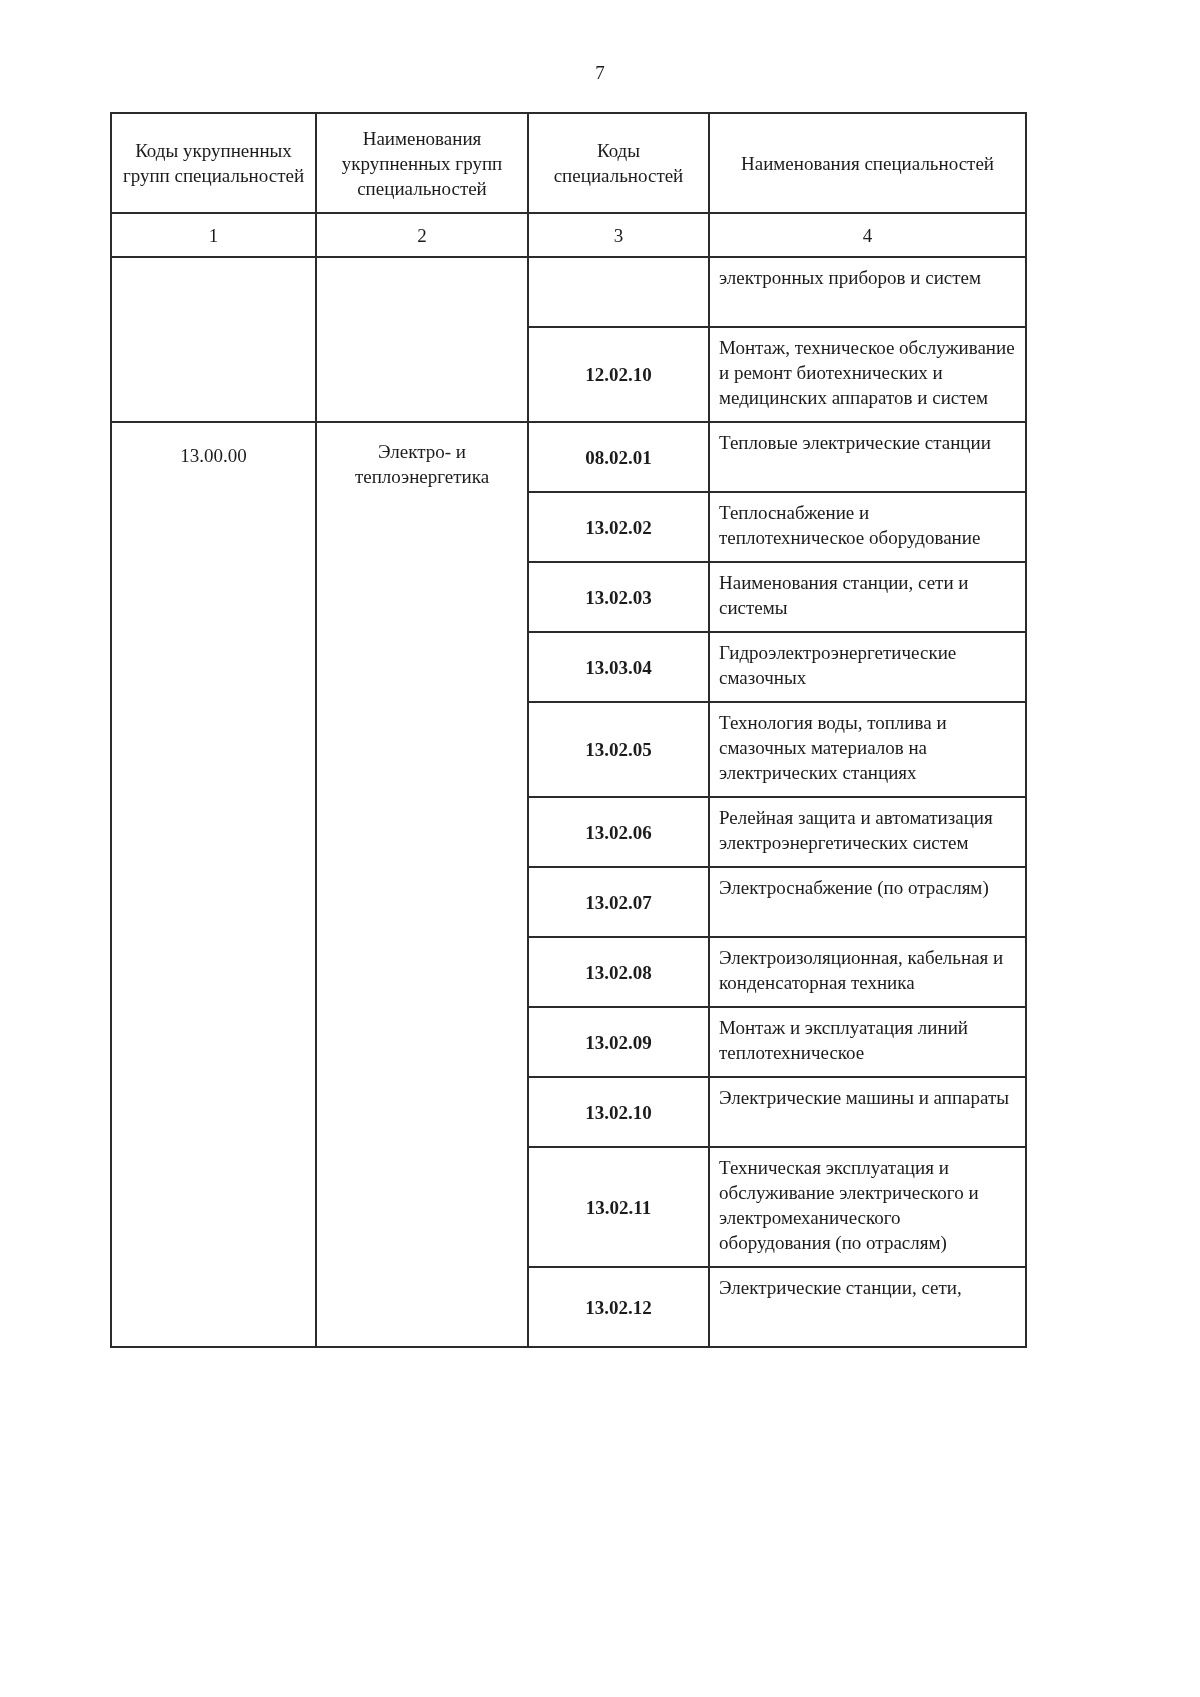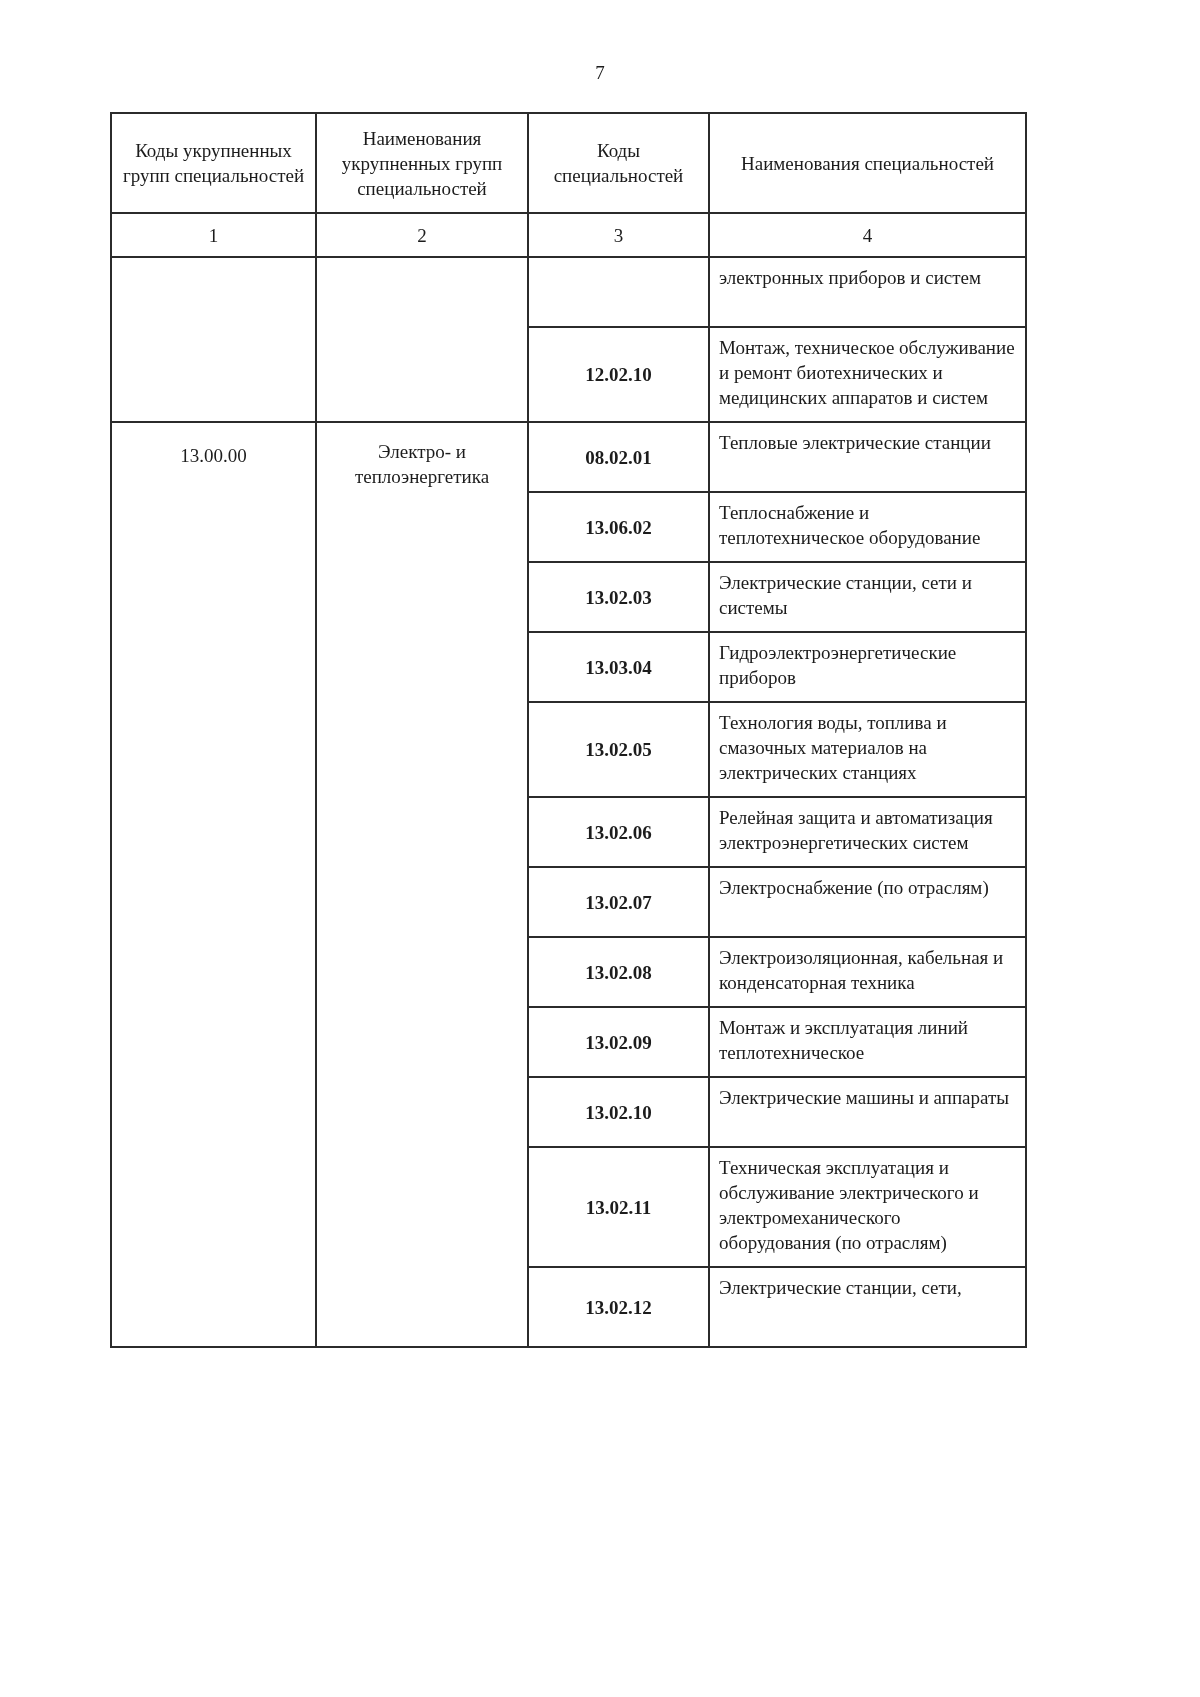--- a/index.html
+++ b/index.html
@@ -115,30 +115,30 @@
           <td class="c3">12.02.10</td>
           <td class="c4">Монтаж, техническое обслуживание и ремонт биотехнических и медицинских аппаратов и систем</td>
         </tr>
         <tr>
           <td class="c1" rowspan="12">13.00.00</td>
           <td class="c2" rowspan="12">Электро- и теплоэнергетика</td>
           <td class="c3">08.02.01</td>
           <td class="c4">Тепловые электрические станции</td>
         </tr>
         <tr>
-          <td class="c3">13.06.02</td>
+          <td class="c3">13.02.02</td>
           <td class="c4">Теплоснабжение и теплотехническое оборудование</td>
         </tr>
         <tr>
           <td class="c3">13.02.03</td>
-          <td class="c4">Электрические станции, сети и системы</td>
+          <td class="c4">Наименования станции, сети и системы</td>
         </tr>
         <tr>
           <td class="c3">13.03.04</td>
-          <td class="c4">Гидроэлектроэнергетические приборов</td>
+          <td class="c4">Гидроэлектроэнергетические смазочных</td>
         </tr>
         <tr>
           <td class="c3">13.02.05</td>
           <td class="c4">Технология воды, топлива и смазочных материалов на электрических станциях</td>
         </tr>
         <tr>
           <td class="c3">13.02.06</td>
           <td class="c4">Релейная защита и автоматизация электроэнергетических систем</td>
         </tr>
         <tr>

